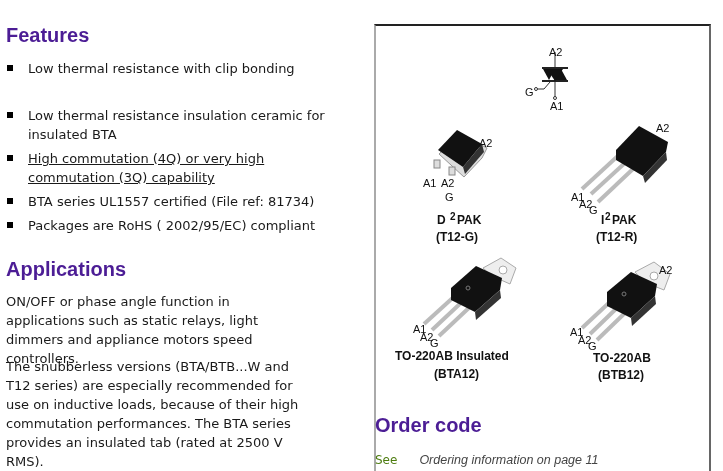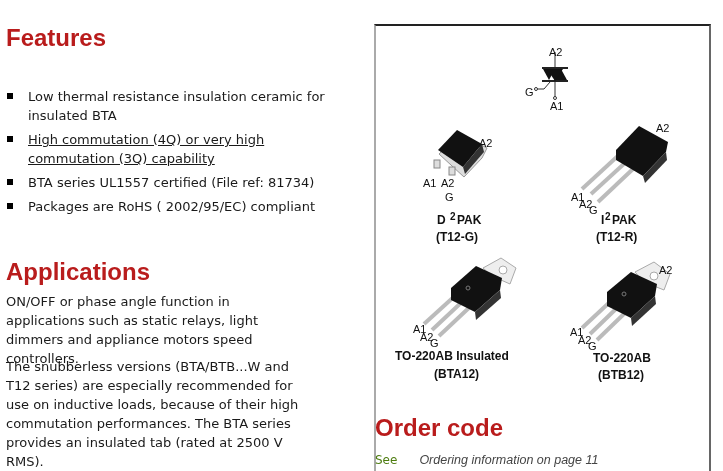--- a/index.html
+++ b/index.html
@@ -1,34 +1,35 @@
 <!DOCTYPE html>
 <html><head>
   <meta charset="utf-8">
   <style>
     html, body { margin: 0; padding: 0; background: #ffffff; }
     body { width: 723px; height: 471px; position: relative; overflow: hidden; font-family: "DejaVu Sans", sans-serif; color: #1a1a1a; }
-    .h { font-family: "Liberation Sans", sans-serif; font-weight: bold; font-size: 24px; color: #b91c1c; position: absolute; margin: 0; }
+    .h { font-family: "Liberation Sans", sans-serif; font-weight: bold; font-size: 20px; color: #4c1d95; position: absolute; margin: 0; }
     ul.feat { list-style: none; margin: 0; padding: 0; position: absolute; left: 6px; top: 59px; width: 330px; }
     ul.feat li { position: relative; padding-left: 22px; font-size: 13px; line-height: 19px; margin-bottom: 5px; }
     ul.feat li .bullet { position: absolute; left: 1px; top: 6px; width: 6px; height: 6px; background: #000; }
     .para { position: absolute; left: 6px; width: 320px; font-size: 13px; line-height: 19px; margin: 0; }
     .box { position: absolute; left: 374px; top: 24px; width: 337px; height: 454px; border: 1px solid #777; border-top: 2px solid #222; border-right: 2px solid #666; border-bottom: 2px solid #666; border-left: 2px solid #aaa; box-sizing: border-box; }
     .box svg { position: absolute; left: 0; top: 0; }
     .lbl { font-family: "Liberation Sans", sans-serif; font-size: 11px; fill: #111; }
     .cap { font-family: "Liberation Sans", sans-serif; font-size: 12px; font-weight: bold; fill: #111; }
     .see { position: absolute; left: 375px; top: 453px; font-size: 12px; }
     .see .label { color: #4d7c0f; }
     .see .link { font-family: "Liberation Sans", sans-serif; font-style: italic; color: #444; margin-left: 22px; font-size: 12.5px; }
   </style>
 </head>
 <body>
 
 <h2 class="h" style="left:6px; top:24px;">Features</h2>
 <ul class="feat">
+  <li><span class="bullet"></span><span>Low thermal resistance with clip bonding</span></li>
   <li style="width:310px;margin-top:28px;"><span class="bullet"></span><span>Low thermal resistance insulation ceramic for insulated BTA</span></li>
   <li style="width:240px;text-decoration:underline;"><span class="bullet"></span><span>High commutation (4Q) or very high commutation (3Q) capability</span></li>
   <li><span class="bullet"></span><span>BTA series UL1557 certified (File ref: 81734)</span></li>
   <li><span class="bullet"></span><span>Packages are RoHS ( 2002/95/EC) compliant</span></li>
 </ul>
 
 <h2 class="h" style="left:6px; top:258px;">Applications</h2>
 <p class="para" style="top:292px; width:305px;">ON/OFF or phase angle function in applications such as static relays, light dimmers and appliance motors speed controllers.</p>
 <p class="para" style="top:357px; width:310px;">The snubberless versions (BTA/BTB...W and T12 series) are especially recommended for use on inductive loads, because of their high commutation performances. The BTA series provides an insulated tab (rated at 2500 V RMS).</p>
 

